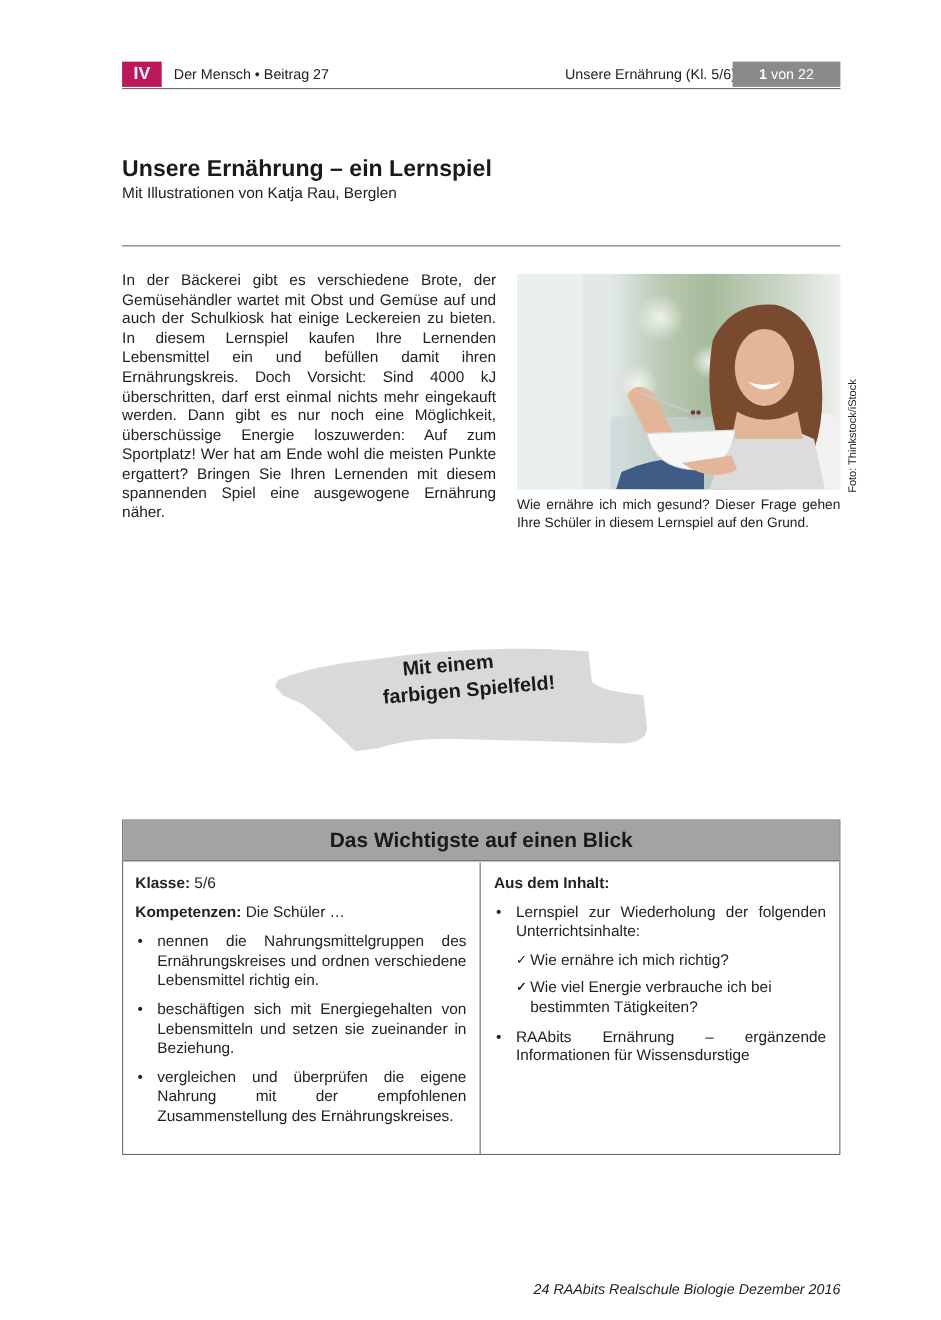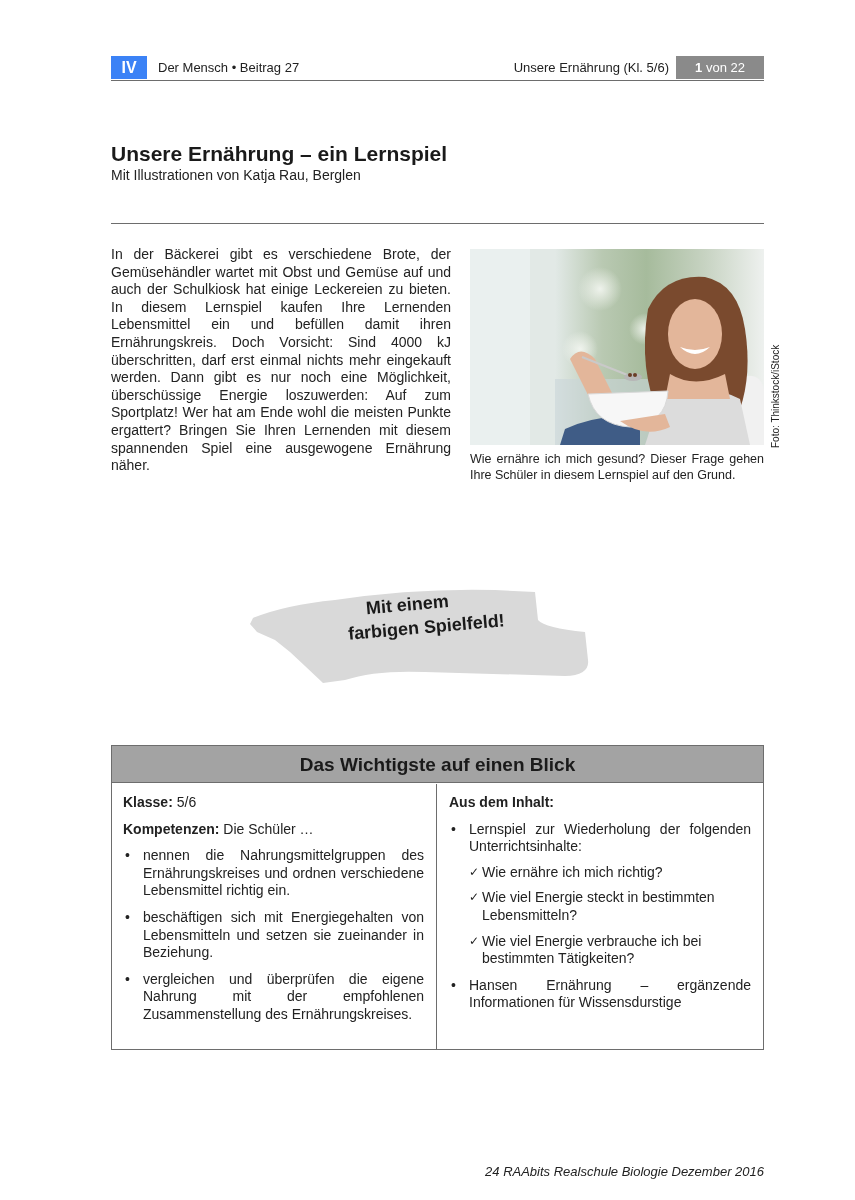--- a/index.html
+++ b/index.html
@@ -2,25 +2,25 @@
 <html><head>
 <meta charset="utf-8">
 <style>
   html, body { margin: 0; padding: 0; background: #ffffff; }
   body { width: 855px; height: 1200px; position: relative; overflow: hidden;
          font-family: "Liberation Sans", "DejaVu Sans", sans-serif; color: #1f1f1f; }
 
   
   .header { position: absolute; left: 111px; top: 56px; width: 653px; height: 24px;
             border-bottom: 1.5px solid #6d6d6d; }
-  .hdr-vol { position: absolute; left: 0; top: 0; width: 36px; height: 23px; background: #3b82f6;
+  .hdr-vol { position: absolute; left: 0; top: 0; width: 36px; height: 23px; background: #be185d;
              color: #fff; font-weight: bold; font-size: 16px; line-height: 23px; text-align: center; }
   .hdr-left { position: absolute; left: 47px; top: 0; line-height: 23px; font-size: 13px; color: #222; }
   .hdr-right { position: absolute; right: 95px; top: 0; line-height: 23px; font-size: 13px; color: #222; }
-  .hdr-page { position: absolute; right: 0; top: 0; width: 88px; height: 23px; background: #8a8a8a;
+  .hdr-page { position: absolute; right: 0; top: 0; width: 98px; height: 23px; background: #8a8a8a;
               color: #fff; font-size: 13px; line-height: 23px; text-align: center; }
   .hdr-page b { font-weight: bold; }
 
   .title { position: absolute; left: 111px; width: 653px; top: 142px; text-align: left;
            font-size: 21px; font-weight: bold; color: #1a1a1a; }
   .byline { position: absolute; left: 111px; top: 166px; font-size: 14px; line-height: 19px; color: #222; }
   .rule { position: absolute; left: 111px; top: 223px; width: 653px; height: 0; border-top: 1.5px solid #6d6d6d; }
 
   .intro { position: absolute; left: 111px; top: 246px; width: 340px; font-size: 14px; line-height: 17.6px;
            text-align: justify; color: #222; }
@@ -161,29 +161,28 @@
       <li>
         <span class="bullet">•</span>
         <span>Lernspiel zur Wiederholung der folgenden Unterrichtsinhalte:</span>
         <ul class="chk">
           <li>
             <span class="check">✓</span>
             <span>Wie ernähre ich mich richtig?</span>
           </li>
           <li>
             <span class="check">✓</span>
-            <span>Wie viel Energie steckt in bestimmten Lebensmitteln?</span>
           </li>
           <li>
             <span class="check">✓</span>
             <span>Wie viel Energie verbrauche ich bei bestimmten Tätigkeiten?</span>
           </li>
         </ul>
       </li>
       <li>
         <span class="bullet">•</span>
-        <span>Hansen Ernährung – ergänzende Informationen für Wissensdurstige</span>
+        <span>RAAbits Ernährung – ergänzende Informationen für Wissensdurstige</span>
       </li>
     </ul>
   </div>
 </div>
 
 <div class="footer">24 RAAbits Realschule Biologie Dezember 2016</div>
 
 </body></html>

